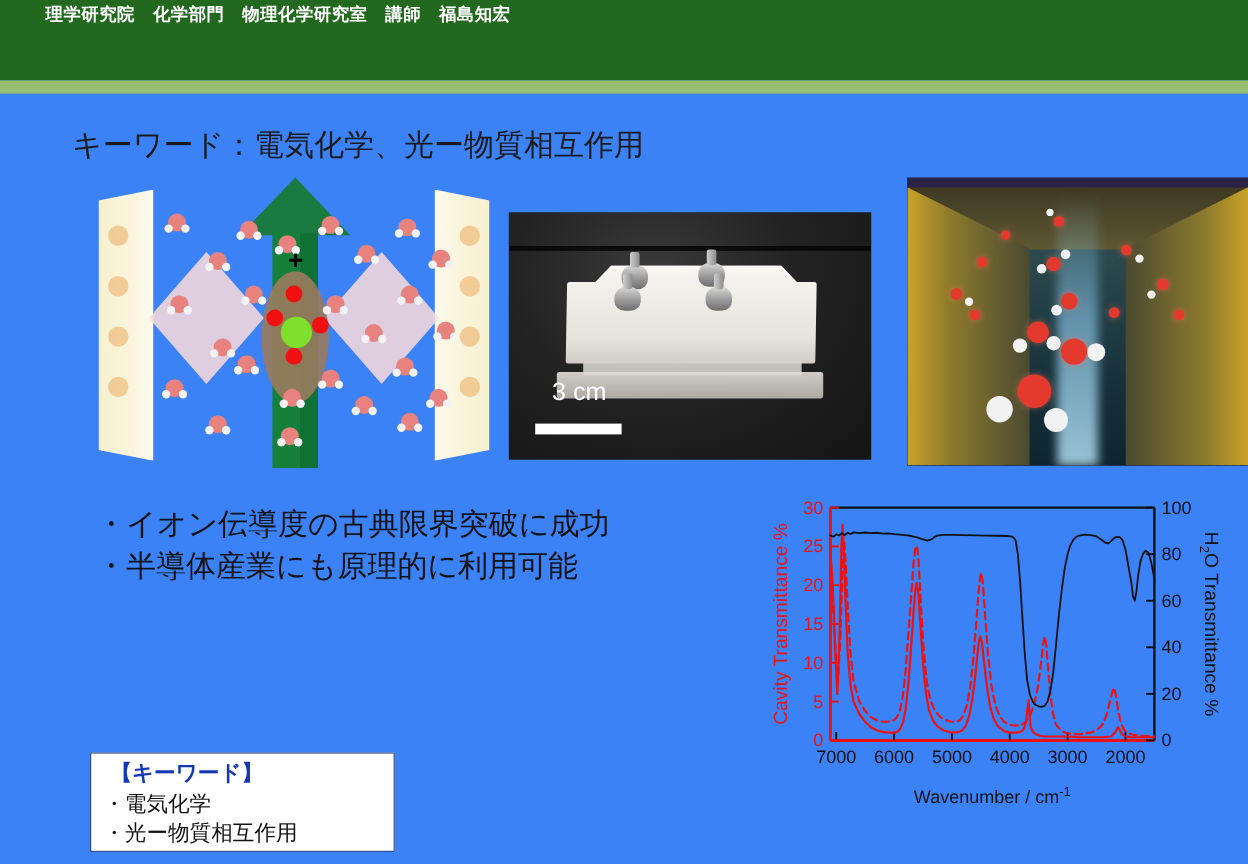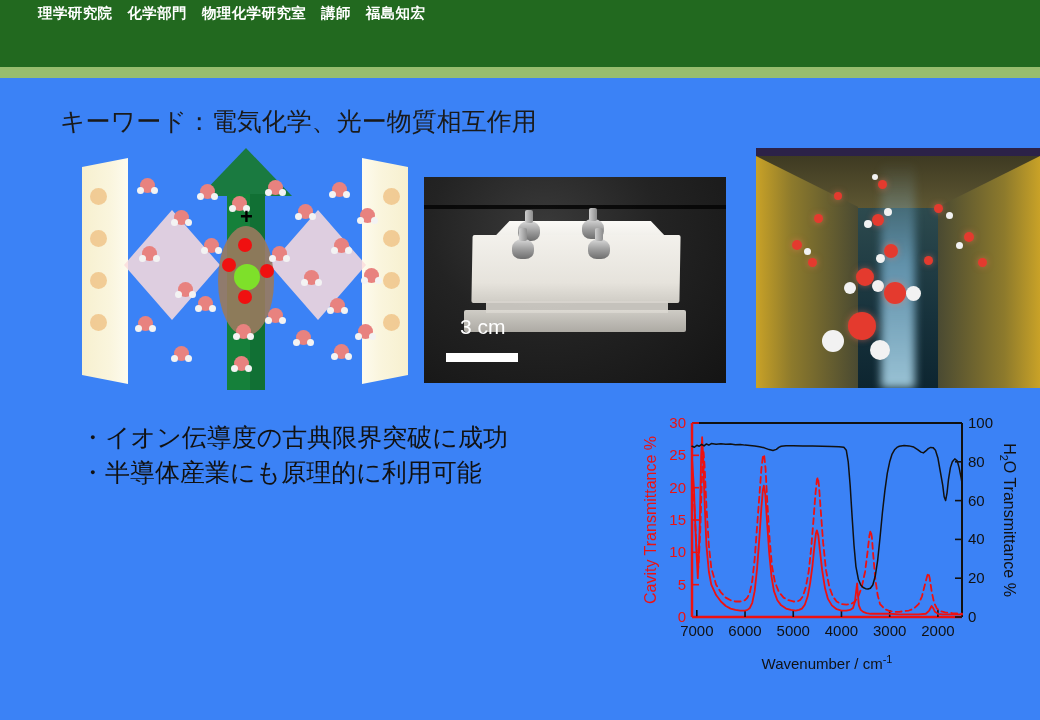--- a/index.html
+++ b/index.html
@@ -237,20 +237,25 @@
     <div class="rh" style="left:200px;top:94px;width:7px;height:7px;"></div>
   </div>
 
   <div class="desc">
     <div class="desc-body">
       <div class="desc-line">・イオン伝導度の古典限界突破に成功</div>
       <div class="desc-line">・半導体産業にも原理的に利用可能</div>
     </div>
   </div>
 
+  <div class="kwbox">
+    <div class="kwbox-title">【キーワード】</div>
+    <div class="kwbox-item i0">・電気化学</div>
+    <div class="kwbox-item i1">・光ー物質相互作用</div>
+  </div>
 
   <div class="chart">
     <svg id="chart-svg" width="410" height="270" viewBox="0 0 410 270">
         <line x1="62" y1="18" x2="332" y2="18" stroke="#111111" stroke-width="2"></line>
         <line x1="332" y1="18" x2="332" y2="212" stroke="#111111" stroke-width="2"></line>
         <line x1="62" y1="212" x2="332" y2="212" stroke="#ee1111" stroke-width="2.5"></line>
         <line x1="62" y1="18" x2="62" y2="212" stroke="#ee1111" stroke-width="2.5"></line>
         <line x1="66.82142857142857" y1="212" x2="66.82142857142857" y2="205" stroke="#111111" stroke-width="1.6"></line>
         <text x="66.82142857142857" y="231" text-anchor="middle" font-size="15" font-family="&quot;Liberation Sans&quot;, sans-serif" fill="#111">7000</text>
         <line x1="115.03571428571428" y1="212" x2="115.03571428571428" y2="205" stroke="#111111" stroke-width="1.6"></line>

